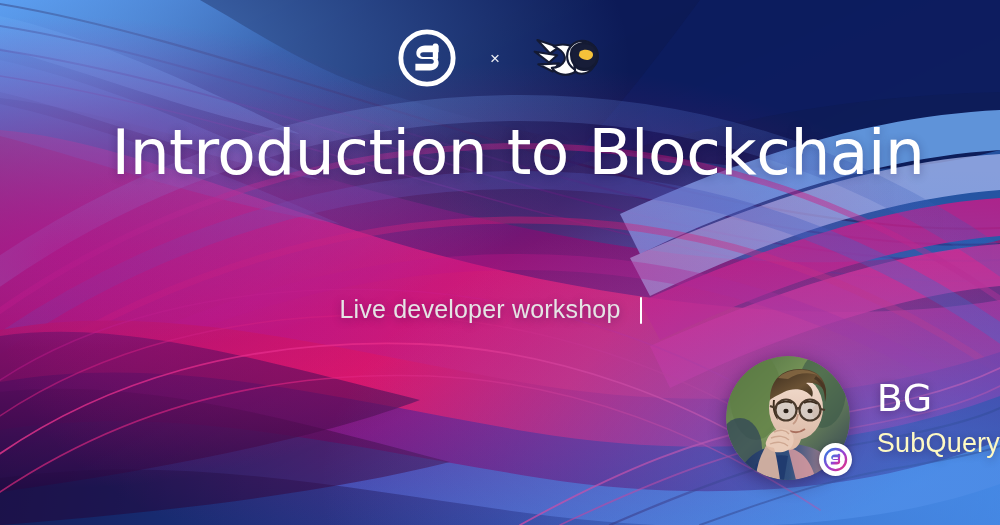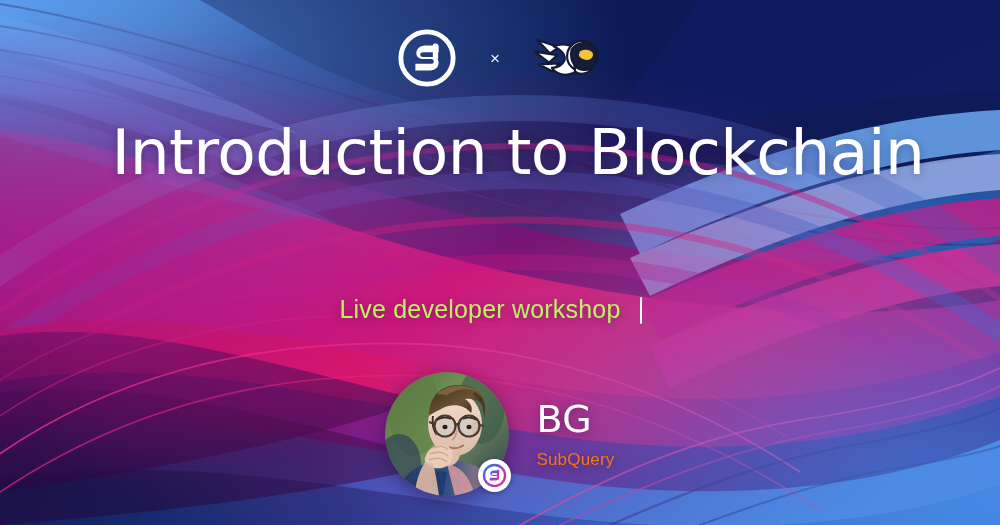--- a/index.html
+++ b/index.html
@@ -59,21 +59,21 @@
     text-shadow:0 2px 10px rgba(18,10,60,.30);
   }
   .headline .l1, .headline .l2 { display:block; white-space:nowrap;padding-left:36px; }
 
   
   .subtitle {
     position:absolute;
     top:296px; left:0; right:0;
     z-index:5;
     text-align:center;
-    color:#bef264;
+    color:#e5e5e5;
     font-family:"Liberation Sans", sans-serif;
     font-weight:400;
     font-size:25px;
     line-height:1;
     letter-spacing:.2px;
     text-shadow:0 2px 8px rgba(18,10,60,.35);
     display:flex;
     align-items:center;
     justify-content:center;
     gap:0;
@@ -86,25 +86,25 @@
     margin:0 19px;
     border-radius:1px;
     position:relative;
     top:1px;
   }
 
   
   .speaker {
     position:absolute;
     left:0; right:0;
-    top:372px;
+    top:356px;
     z-index:5;
     display:flex;
     align-items:center;
-    justify-content:center;
+    justify-content:flex-end;
     gap:27px;
   }
   .avatar-wrap {
     position:relative;
     width:124px; height:124px;
     flex:0 0 auto;
   }
   .avatar {
     width:124px; height:124px;
     border-radius:50%;
@@ -128,24 +128,24 @@
   .speaker-name {
     color:#ffffff;
     font-family:"DejaVu Sans", sans-serif;
     font-weight:400;
     font-size:38px;
     line-height:1.05;
     letter-spacing:.5px;
     text-shadow:0 2px 8px rgba(30,5,45,.4);
   }
   .speaker-org {
-    color:#f97316;
+    color:#fef9c3;
     font-family:"Liberation Sans", sans-serif;
     font-weight:400;
-    font-size:17px;
+    font-size:27px;
     line-height:1;
     margin-top:11px;
     letter-spacing:.2px;
     text-shadow:0 2px 8px rgba(30,5,45,.4);
   }
 </style>
 </head>
 <body>
 
 <div id="banner">

